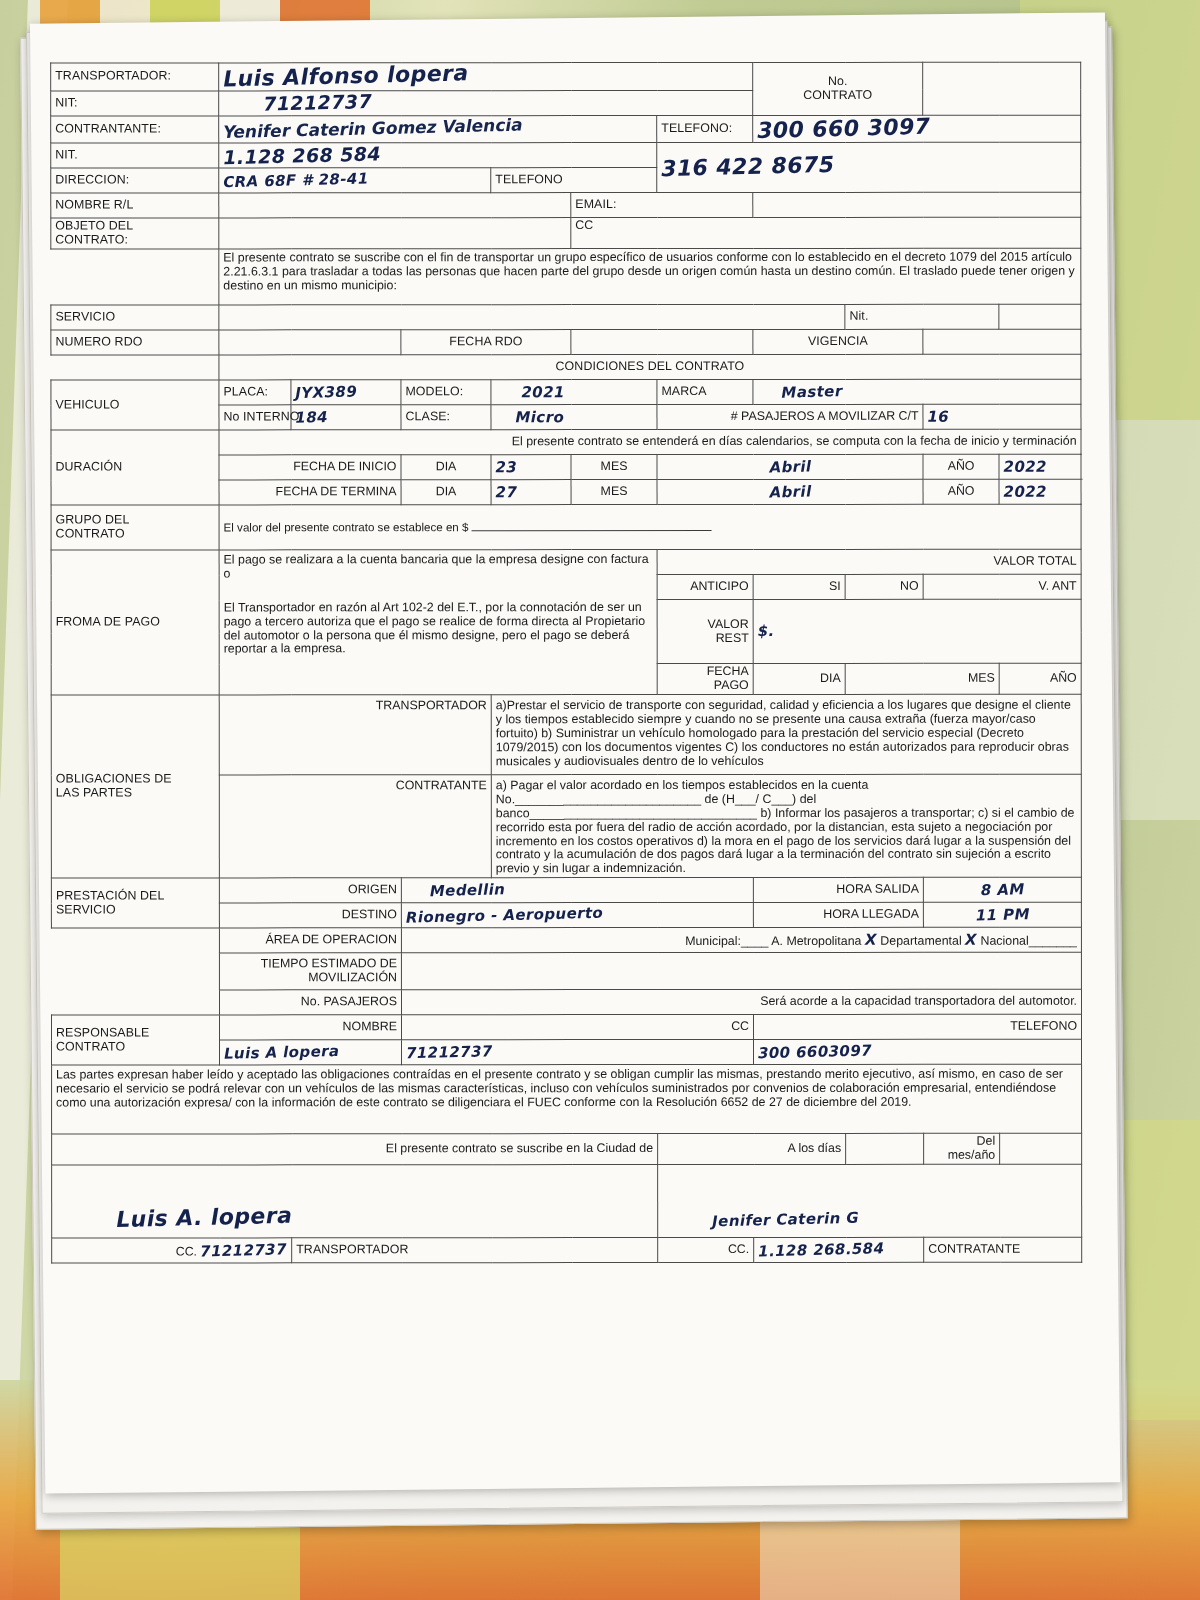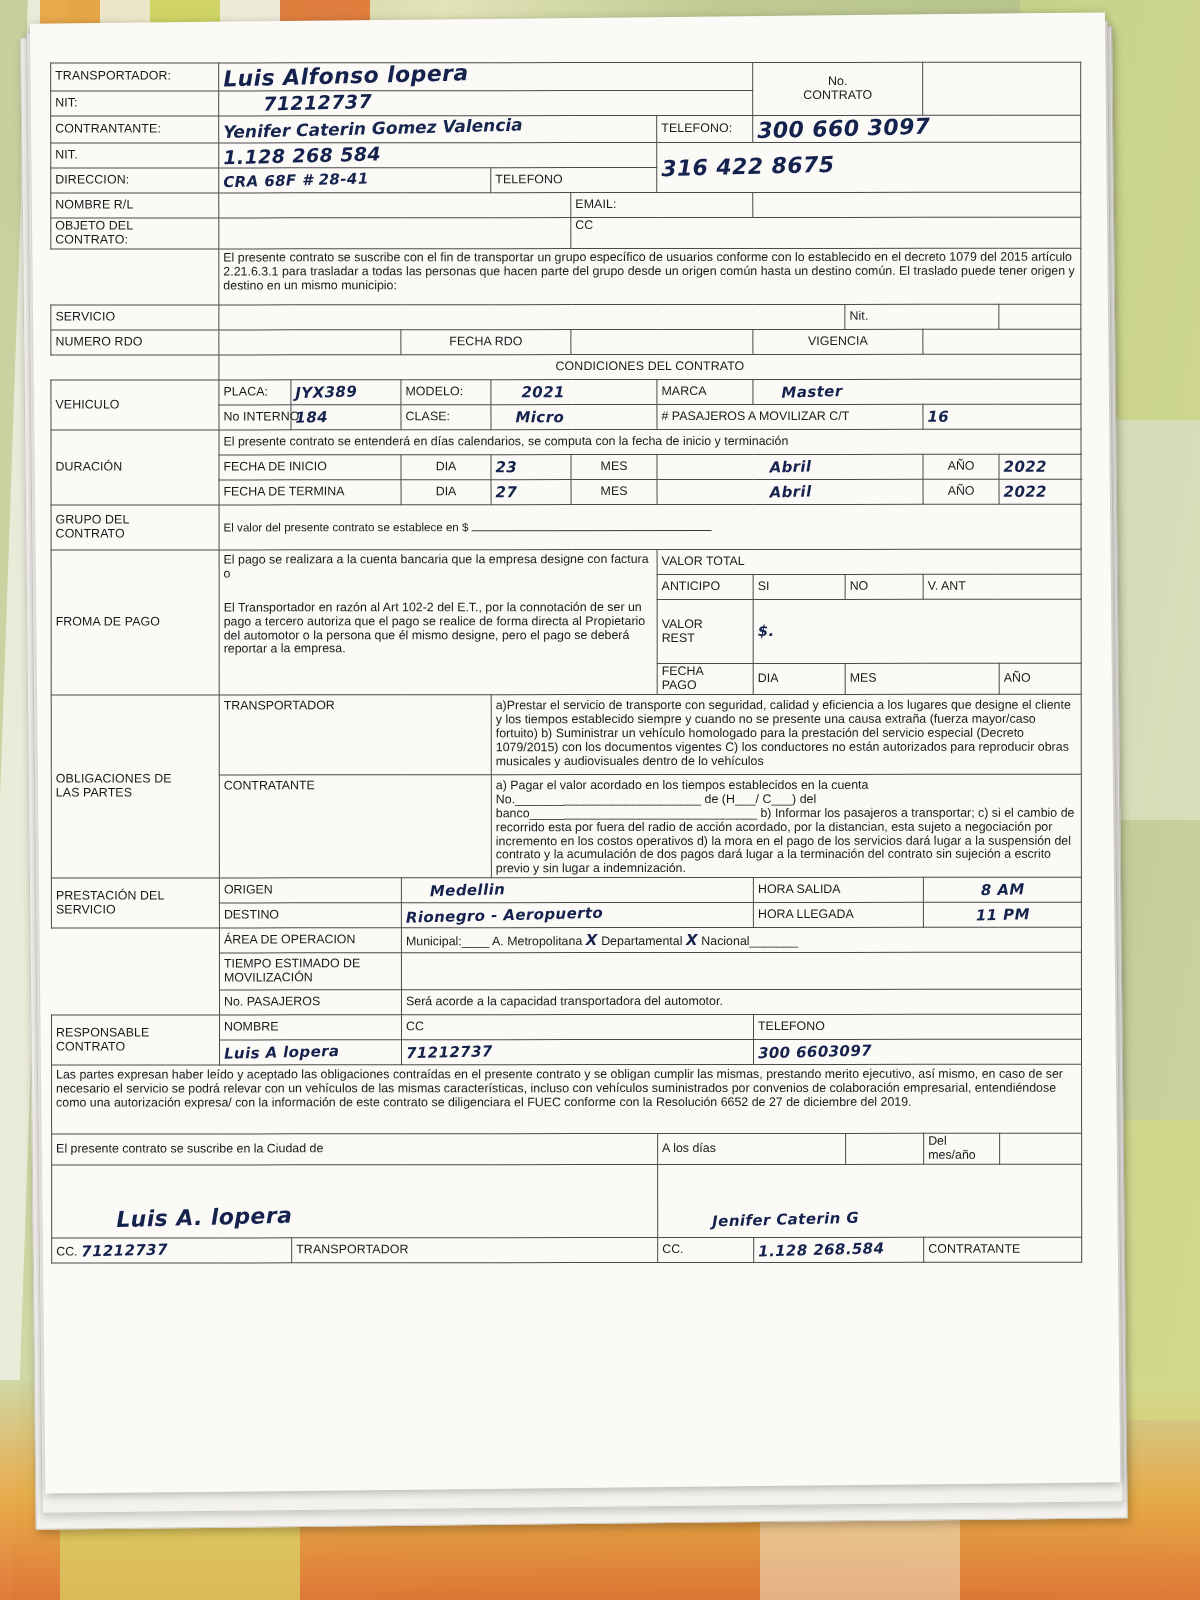--- a/index.html
+++ b/index.html
@@ -38,21 +38,21 @@
     box-shadow:1px 2px 10px rgba(0,0,0,.28);}
 
   
   #form{position:absolute;left:14px;top:44px;width:1030px;
     transform:rotate(0.55deg);
     color:#1a1a1a;}
   table.frm{border-collapse:collapse;width:100%;table-layout:fixed;}
   table.frm td{border:1px solid #4a4a4a;padding:1px 4px;vertical-align:middle;
     font-size:12.4px;line-height:1.12;height:22px;}
   .lbl{font-size:13px;letter-spacing:.1px;white-space:nowrap;}
-  .lblsm{font-size:11.6px;}
+  .lblsm{font-size:11.6px;text-align:right;}
   .ctr{text-align:center;}
   .nb{border:none !important;}
   .tiny{font-size:10.6px;line-height:1.22;border-radius:12px;}
   .tiny9{font-size:9.9px;line-height:1.24;}
   .hw{font-family:"DejaVu Sans", sans-serif;color:#14224d;
       font-size:19px;font-style:italic;font-weight:700;
       letter-spacing:.4px;}
   .hw2{font-family:"DejaVu Sans", sans-serif;color:#16264f;
       font-size:17px;font-style:italic;font-weight:700;}
   .hwbig{font-size:22px;}

